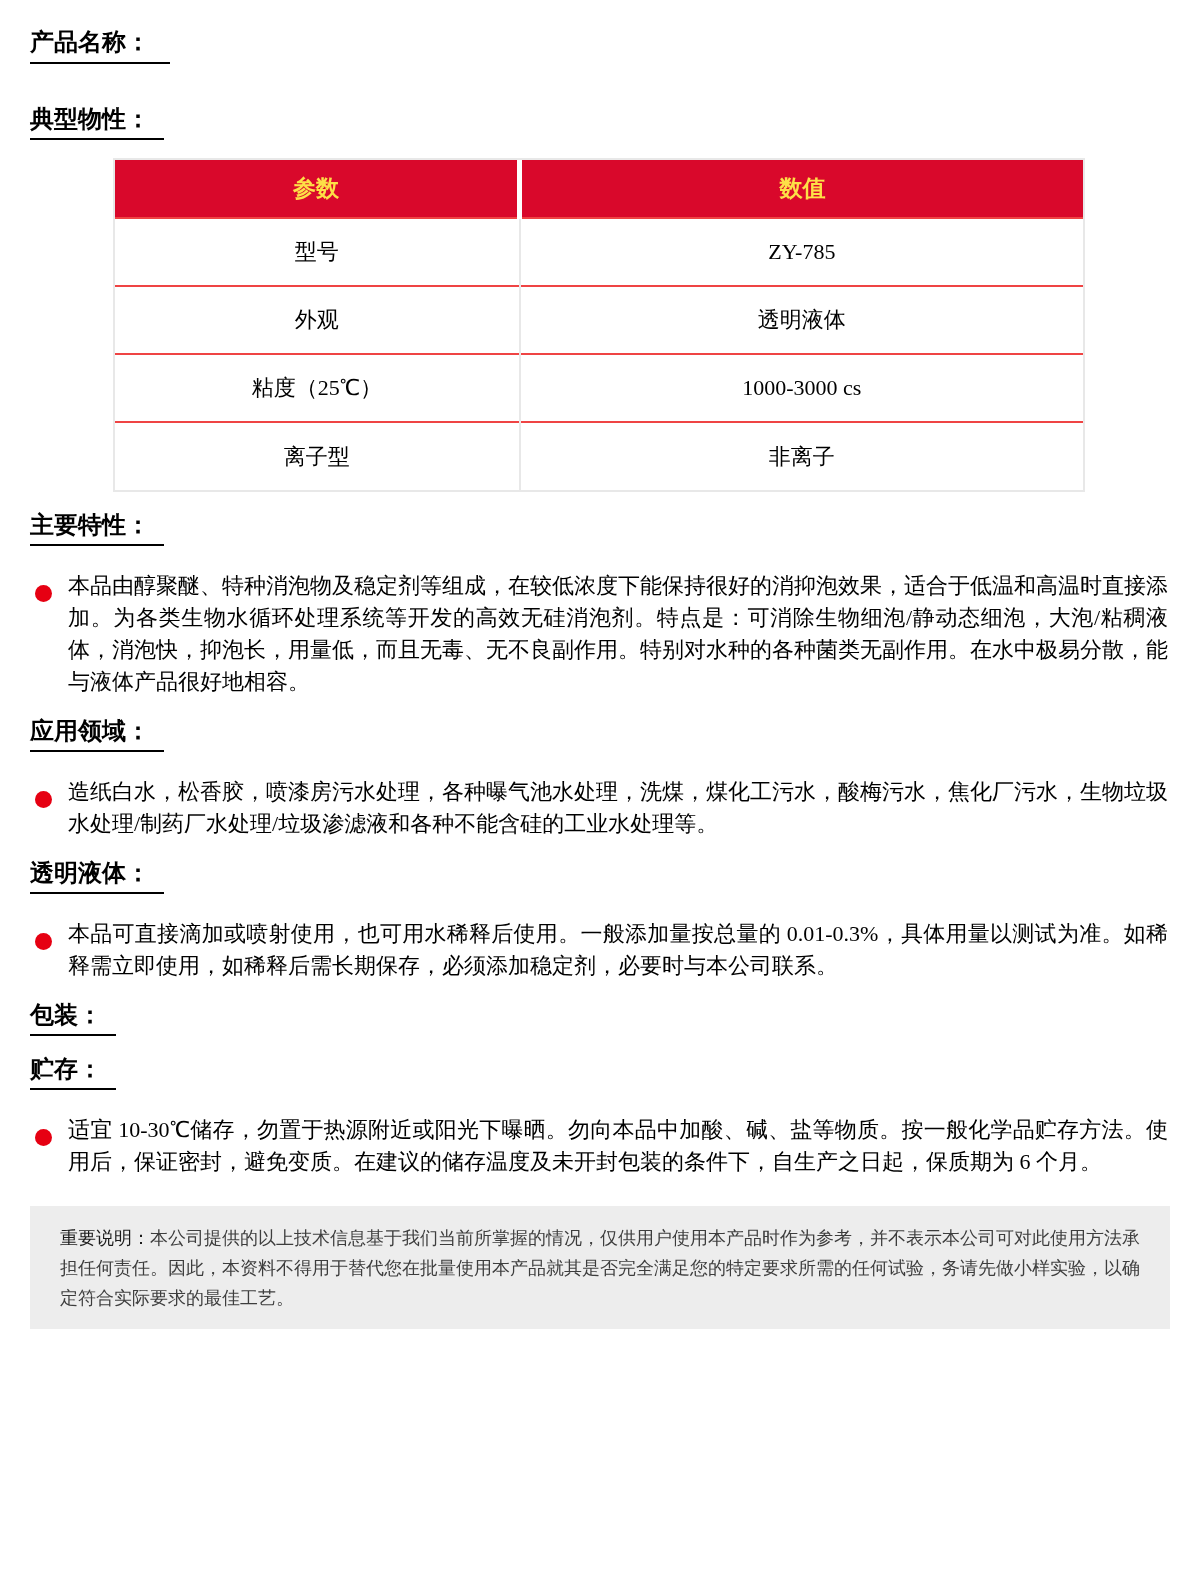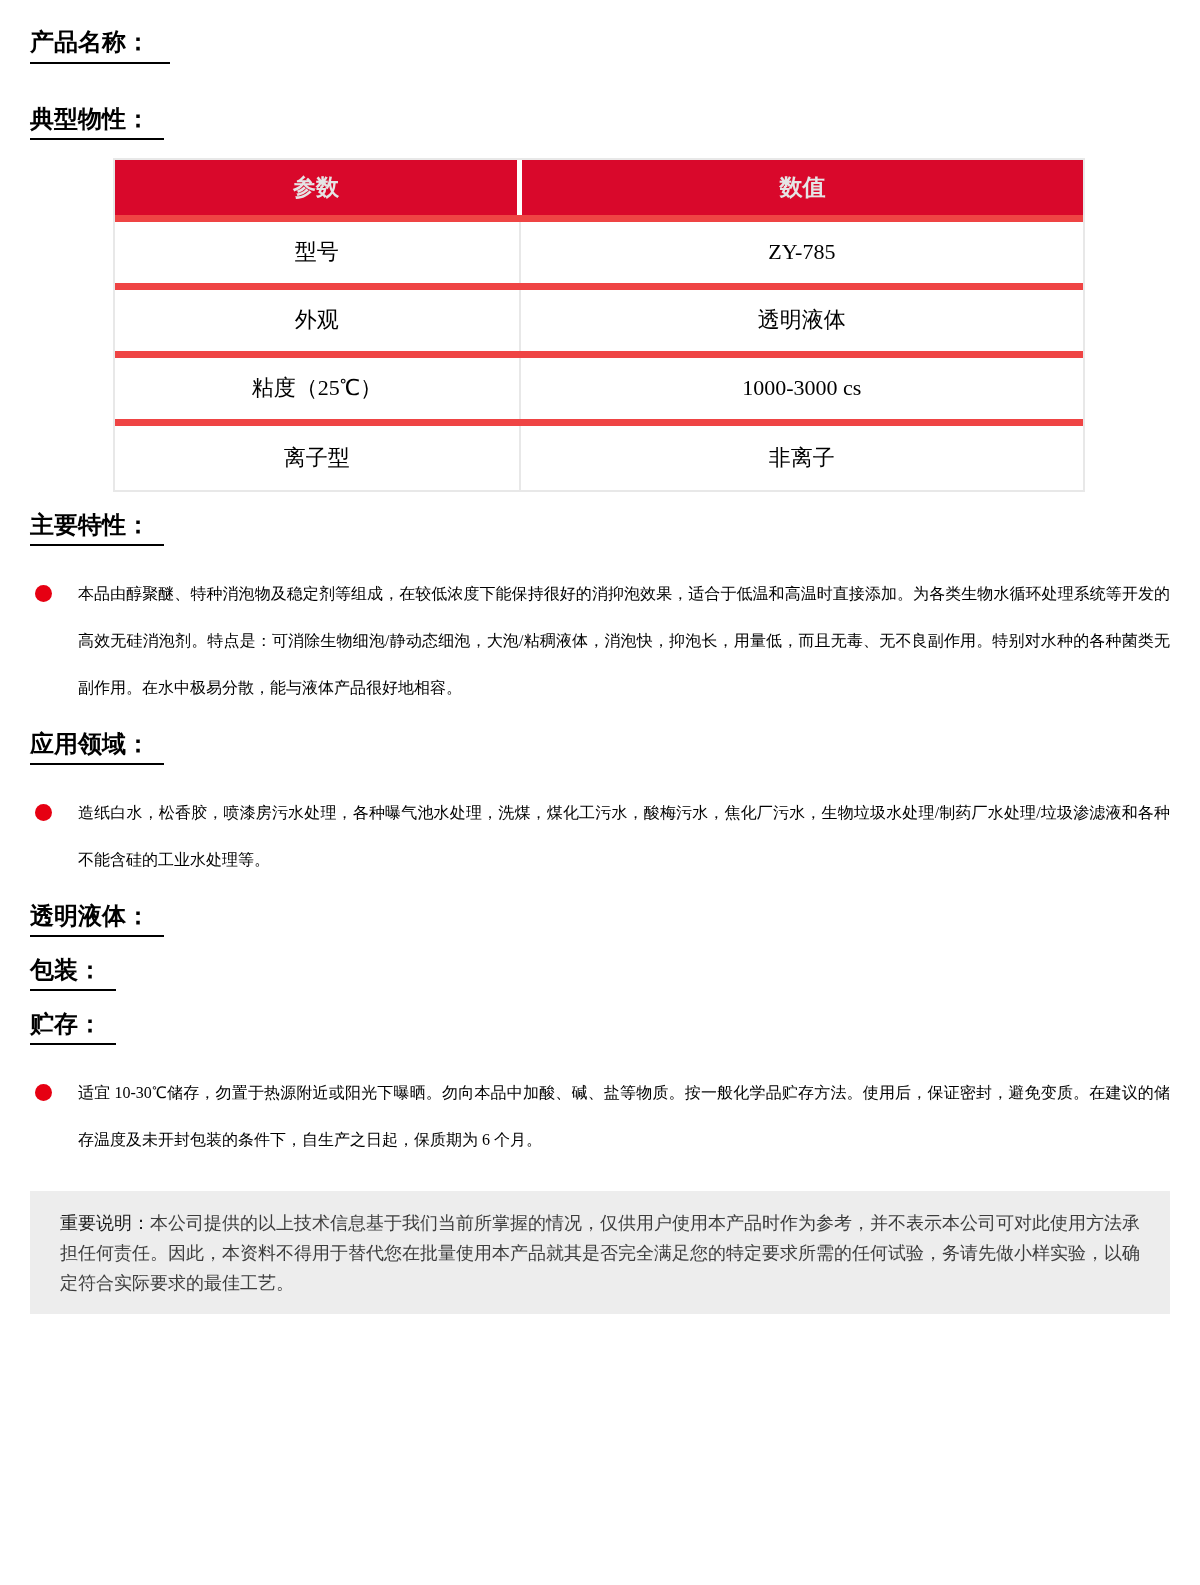--- a/index.html
+++ b/index.html
@@ -54,57 +54,57 @@
   }
   .prop-table {
     width: 100%;
     border-collapse: collapse;
     table-layout: fixed;
   }
   .prop-table col.c1 { width: 41.8%; }
   .prop-table col.c2 { width: 58.2%; }
   .prop-table th {
     background: #d9082b;
-    color: #e5e5e5;
+    color: #fde047;
     font-weight: bold;
     font-size: 23px;
     height: 58px;
     text-align: center;
     vertical-align: middle;
   }
   .prop-table th:first-child { border-right: 5px solid #ffffff; }
   .prop-table td {
     height: 68px;
     text-align: center;
     vertical-align: middle;
     font-size: 22px;
-    border-top: 7px solid #ef4444;
+    border-top: 2px solid #ef4444;
   }
   .prop-table td:first-child { border-right: 2px solid #e8e8e8; }
 
   
   .section { margin-top: 18px; font-family: Liberation Serif, serif; }
   .bullet-row {
     display: flex;
     align-items: flex-start;
     margin-top: 24px;
   }
   .bullet-dot {
     flex: none;
     width: 17px;
     height: 17px;
     border-radius: 50%;
     background: #e60012;
     margin: 15px 0 0 5px;
   }
   .bullet-text {
-    margin-left: 26px;
+    margin-left: 16px;
     width: 1100px;
-    font-size: 16px;
-    line-height: 47px;
+    font-size: 22px;
+    line-height: 32px;
     text-align: justify;
     color: #000000;
   }
 
   
   .disclaimer {
     margin-top: 28px;
     width: 1140px;
     background: #ededed;
     padding: 17px 30px 16px 30px;
@@ -176,20 +176,24 @@
   <div class="section">
     <span class="section-heading">应用领域：</span>
     <div class="bullet-row">
       <span class="bullet-dot"></span>
       <p class="bullet-text">造纸白水，松香胶，喷漆房污水处理，各种曝气池水处理，洗煤，煤化工污水，酸梅污水，焦化厂污水，生物垃圾水处理/制药厂水处理/垃圾渗滤液和各种不能含硅的工业水处理等。</p>
     </div>
   </div>
 
   <div class="section">
     <span class="section-heading">透明液体：</span>
+    <div class="bullet-row">
+      <span class="bullet-dot"></span>
+      <p class="bullet-text">本品可直接滴加或喷射使用，也可用水稀释后使用。一般添加量按总量的 0.01-0.3%，具体用量以测试为准。如稀释需立即使用，如稀释后需长期保存，必须添加稳定剂，必要时与本公司联系。</p>
+    </div>
   </div>
 
   <div class="section">
     <span class="section-heading">包装：</span>
   </div>
 
   <div class="section">
     <span class="section-heading">贮存：</span>
     <div class="bullet-row">
       <span class="bullet-dot"></span>

